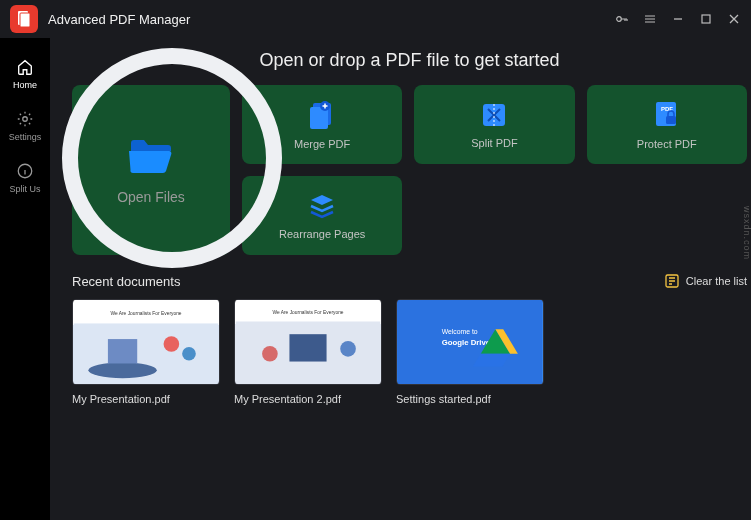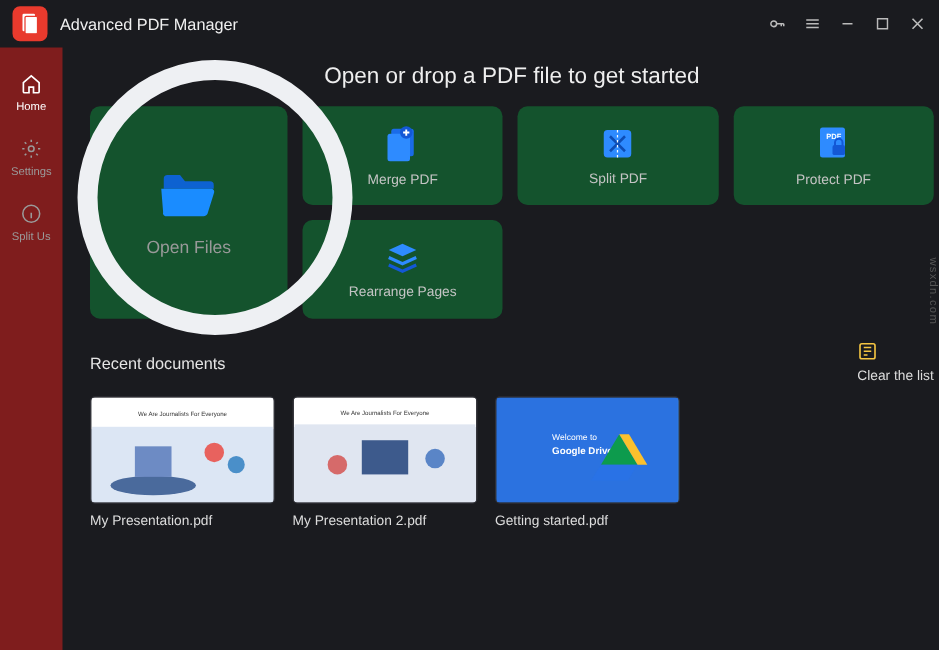--- a/index.html
+++ b/index.html
@@ -3,35 +3,35 @@
 <meta charset="utf-8">
 <style>
 * { margin: 0; padding: 0; box-sizing: border-box; }
 body { width: 751px; height: 520px; background: #1a1b1f; font-family: -apple-system, "Segoe UI", sans-serif; color: #e5e5e5; overflow: hidden; position: relative; }
 .titlebar { height: 38px; display: flex; align-items: center; padding: 0 10px; }
 .app-icon { width: 28px; height: 28px; background: #e83a2d; border-radius: 6px; display: flex; align-items: center; justify-content: center; margin-right: 10px; }
 .app-title { font-size: 13px; font-weight: 500; color: #f0f0f0; }
 .win-controls { margin-left: auto; display: flex; gap: 14px; align-items: center; }
 .win-btn { width: 14px; height: 14px; display: flex; align-items: center; justify-content: center; color: #bbb; font-size: 11px; cursor: pointer; }
 .main { display: flex; height: calc(100% - 38px); }
-.sidebar { width: 50px; background: #7f1d1d; padding-top: 20px; display: flex; flex-direction: column; align-items: center; gap: 20px; }
+.sidebar { width: 50px; background: #000000; padding-top: 20px; display: flex; flex-direction: column; align-items: center; gap: 20px; }
 .side-item { display: flex; flex-direction: column; align-items: center; gap: 4px; color: #9a9a9a; cursor: pointer; font-size: 9px; }
 .side-item.active { color: #fff; }
 .side-ico { width: 18px; height: 18px; }
 .content { flex: 1; padding: 12px 4px 10px 22px; }
 .headline { text-align: center; font-size: 18px; font-weight: 500; margin-bottom: 14px; color: #eee; }
 .grid { display: grid; grid-template-columns: 158px repeat(3, 1fr); gap: 12px; margin-bottom: 18px; }
 .tile { background: #14532d; border-radius: 8px; display: flex; flex-direction: column; align-items: center; justify-content: center; cursor: pointer; }
 .tile.big { grid-row: span 2; height: 170px; }
 .tile.small { height: 79px; }
 .tile-label { font-size: 11px; color: #c4c4c4; margin-top: 8px; }
 .tile.big .tile-label { font-size: 14px; color: #999; margin-top: 14px; }
 .recent-head { display: flex; align-items: center; justify-content: space-between; margin-bottom: 10px; }
 .recent-title { font-size: 13px; font-weight: 500; }
-.clear { display: flex; align-items: flex-start; gap: 6px; font-size: 11px; cursor: pointer; color: #ddd; flex-direction: column; }
+.clear { display: flex; align-items: center; gap: 6px; font-size: 11px; cursor: pointer; color: #ddd; }
 .thumbs { display: flex; gap: 14px; }
 .thumb { width: 148px; cursor: pointer; }
 .thumb-img { width: 100%; height: 86px; border-radius: 4px; border: 1px solid #303137; display: flex; align-items: center; justify-content: center; overflow: hidden; position: relative; }
 .thumb-name { font-size: 11px; margin-top: 8px; color: #ddd; white-space: nowrap; overflow: hidden; text-overflow: ellipsis; }
 .highlight-ring { position: absolute; width: 220px; height: 220px; border-radius: 50%; border: 16px solid #eef0f3; top: 48px; left: 62px; pointer-events: none; z-index: 10; }
 .watermark { position: absolute; right: 4px; top: 50%; transform: translateY(-50%) rotate(90deg); transform-origin: right center; font-size: 9px; color: #555; letter-spacing: 1px; }
 
 .t1 { background: linear-gradient(#fff 30%, #d9e5f5 30%); }
 .t2 { background: linear-gradient(#fff 25%, #c9def0 25%); }
 .t3 { background: linear-gradient(#fff 28%, #e0e6f1 28%); }
@@ -194,20 +194,20 @@
         <div class="thumb-img t4">
           <svg width="100%" height="100%" viewBox="0 0 148 86">
               <rect width="148" height="86" fill="#2b72e0"></rect>
               <text x="45" y="35" font-size="7" fill="#fff">Welcome to</text>
               <text x="45" y="46" font-size="8" fill="#fff" font-weight="bold">Google Drive</text>
               <path d="M100 30 L115 55 L85 55 Z" fill="#0d9b4d"></path>
               <path d="M85 55 L77 68 L107 68 L115 55 Z" fill="#2972e6"></path>
               <path d="M100 30 L108 30 L123 55 L115 55 Z" fill="#fbc02d"></path>
             </svg>
         </div>
-        <div class="thumb-name">Getting started.pdf</div>
+        <div class="thumb-name">Settings started.pdf</div>
       </div>
     </div>
   </div>
 </div>
 
 <div class="highlight-ring"></div>
 <div class="watermark">wsxdn.com</div>
 
 </body></html>

